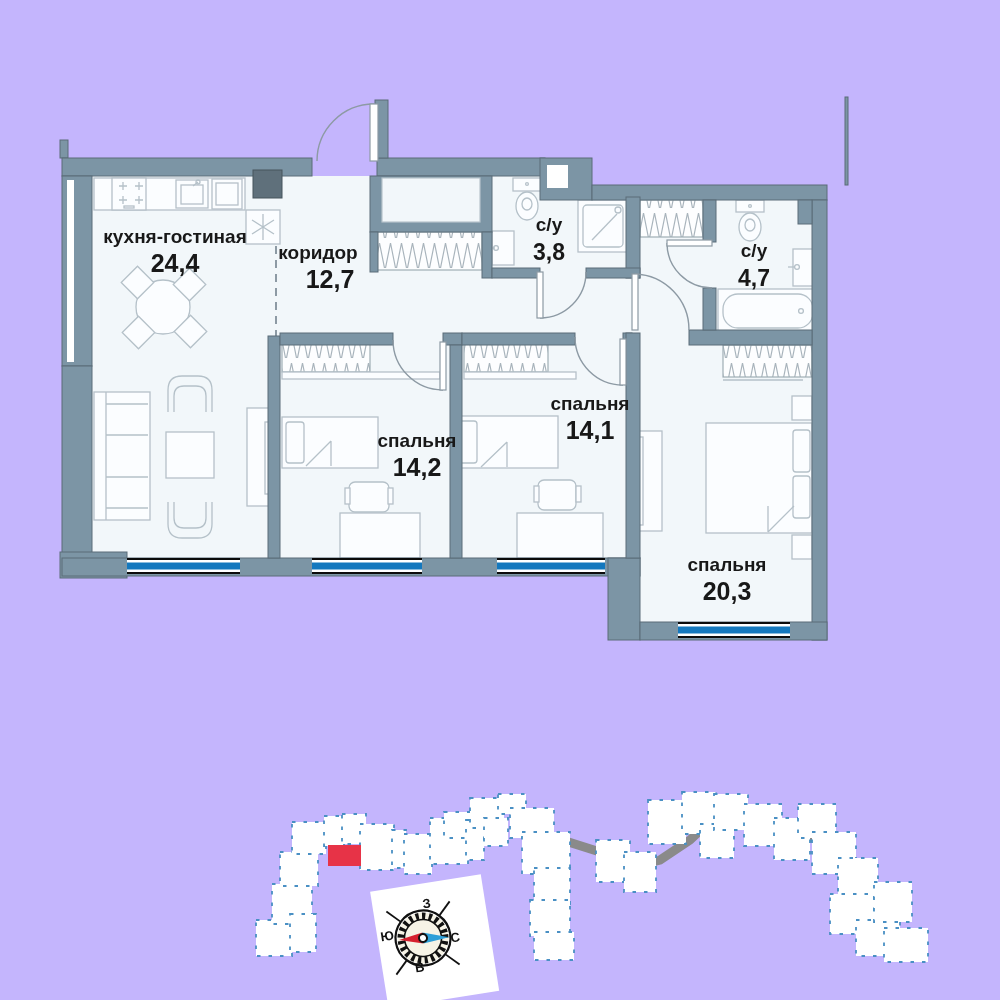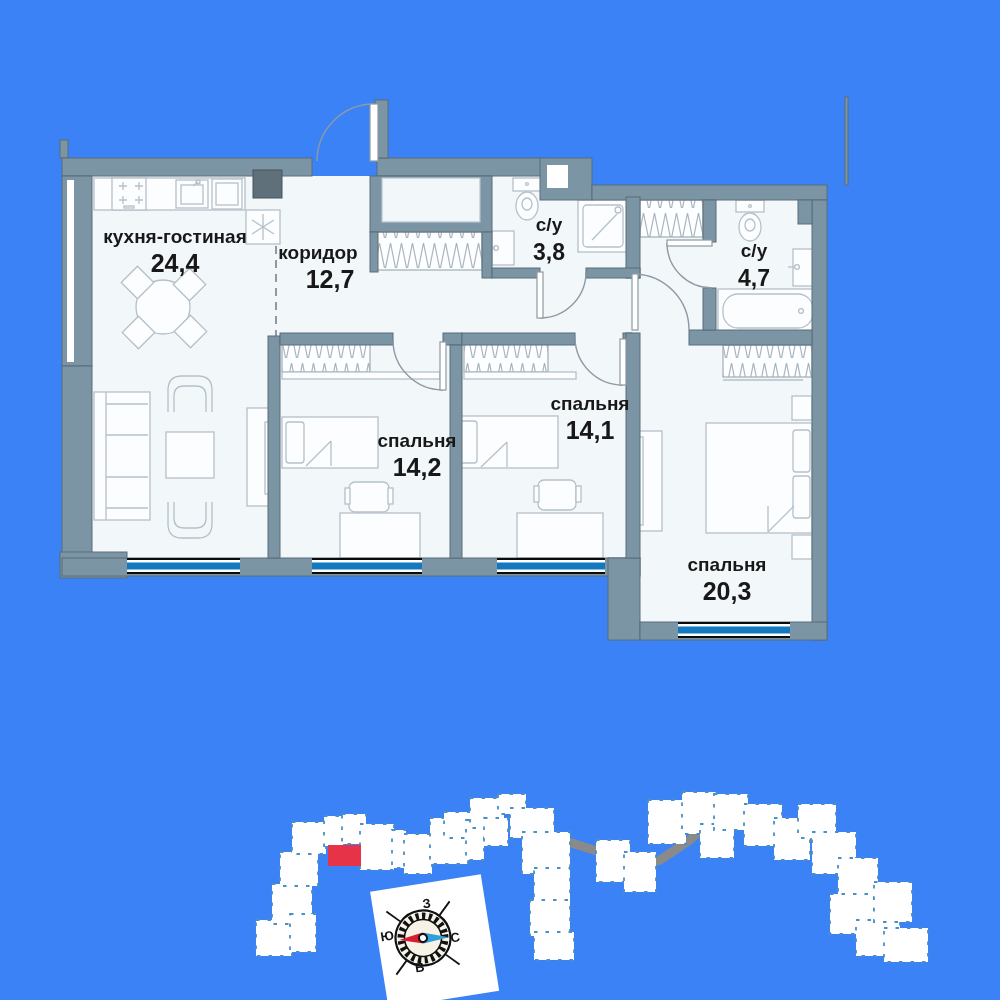--- a/index.html
+++ b/index.html
@@ -1,16 +1,16 @@
 <!DOCTYPE html>
 <html><head>
 <meta charset="utf-8">
 <style>
   html,body{margin:0;padding:0;background:#000;}
-  #stage{position:relative;width:1000px;height:1000px;background:#3b82f6;overflow:hidden;}
+  #stage{position:relative;width:1000px;height:1000px;background:#c4b5fd;overflow:hidden;}
   svg{position:absolute;left:0;top:0;}
   .wall{fill:#7c95a5;stroke:#5a6c78;stroke-width:1;}
   .wall-dark{fill:#5f707b;stroke:#46545d;stroke-width:1;}
   .floor{fill:#f2f7fa;}
   .fur{fill:#fbfdff;stroke:#b5c1c9;stroke-width:1.3;}
   .fur-line{stroke:#b5c1c9;stroke-width:1.3;fill:none;}
   .hatchbox{fill:url(#zz);stroke:#9fadb5;stroke-width:1.2;}
   .door{fill:#ffffff;stroke:#8d9aa4;stroke-width:1.2;}
   .arc{fill:none;stroke:#8d9aa4;stroke-width:1.4;}
   .dash{stroke:#8d9aa4;stroke-width:2;stroke-dasharray:8 6;}

